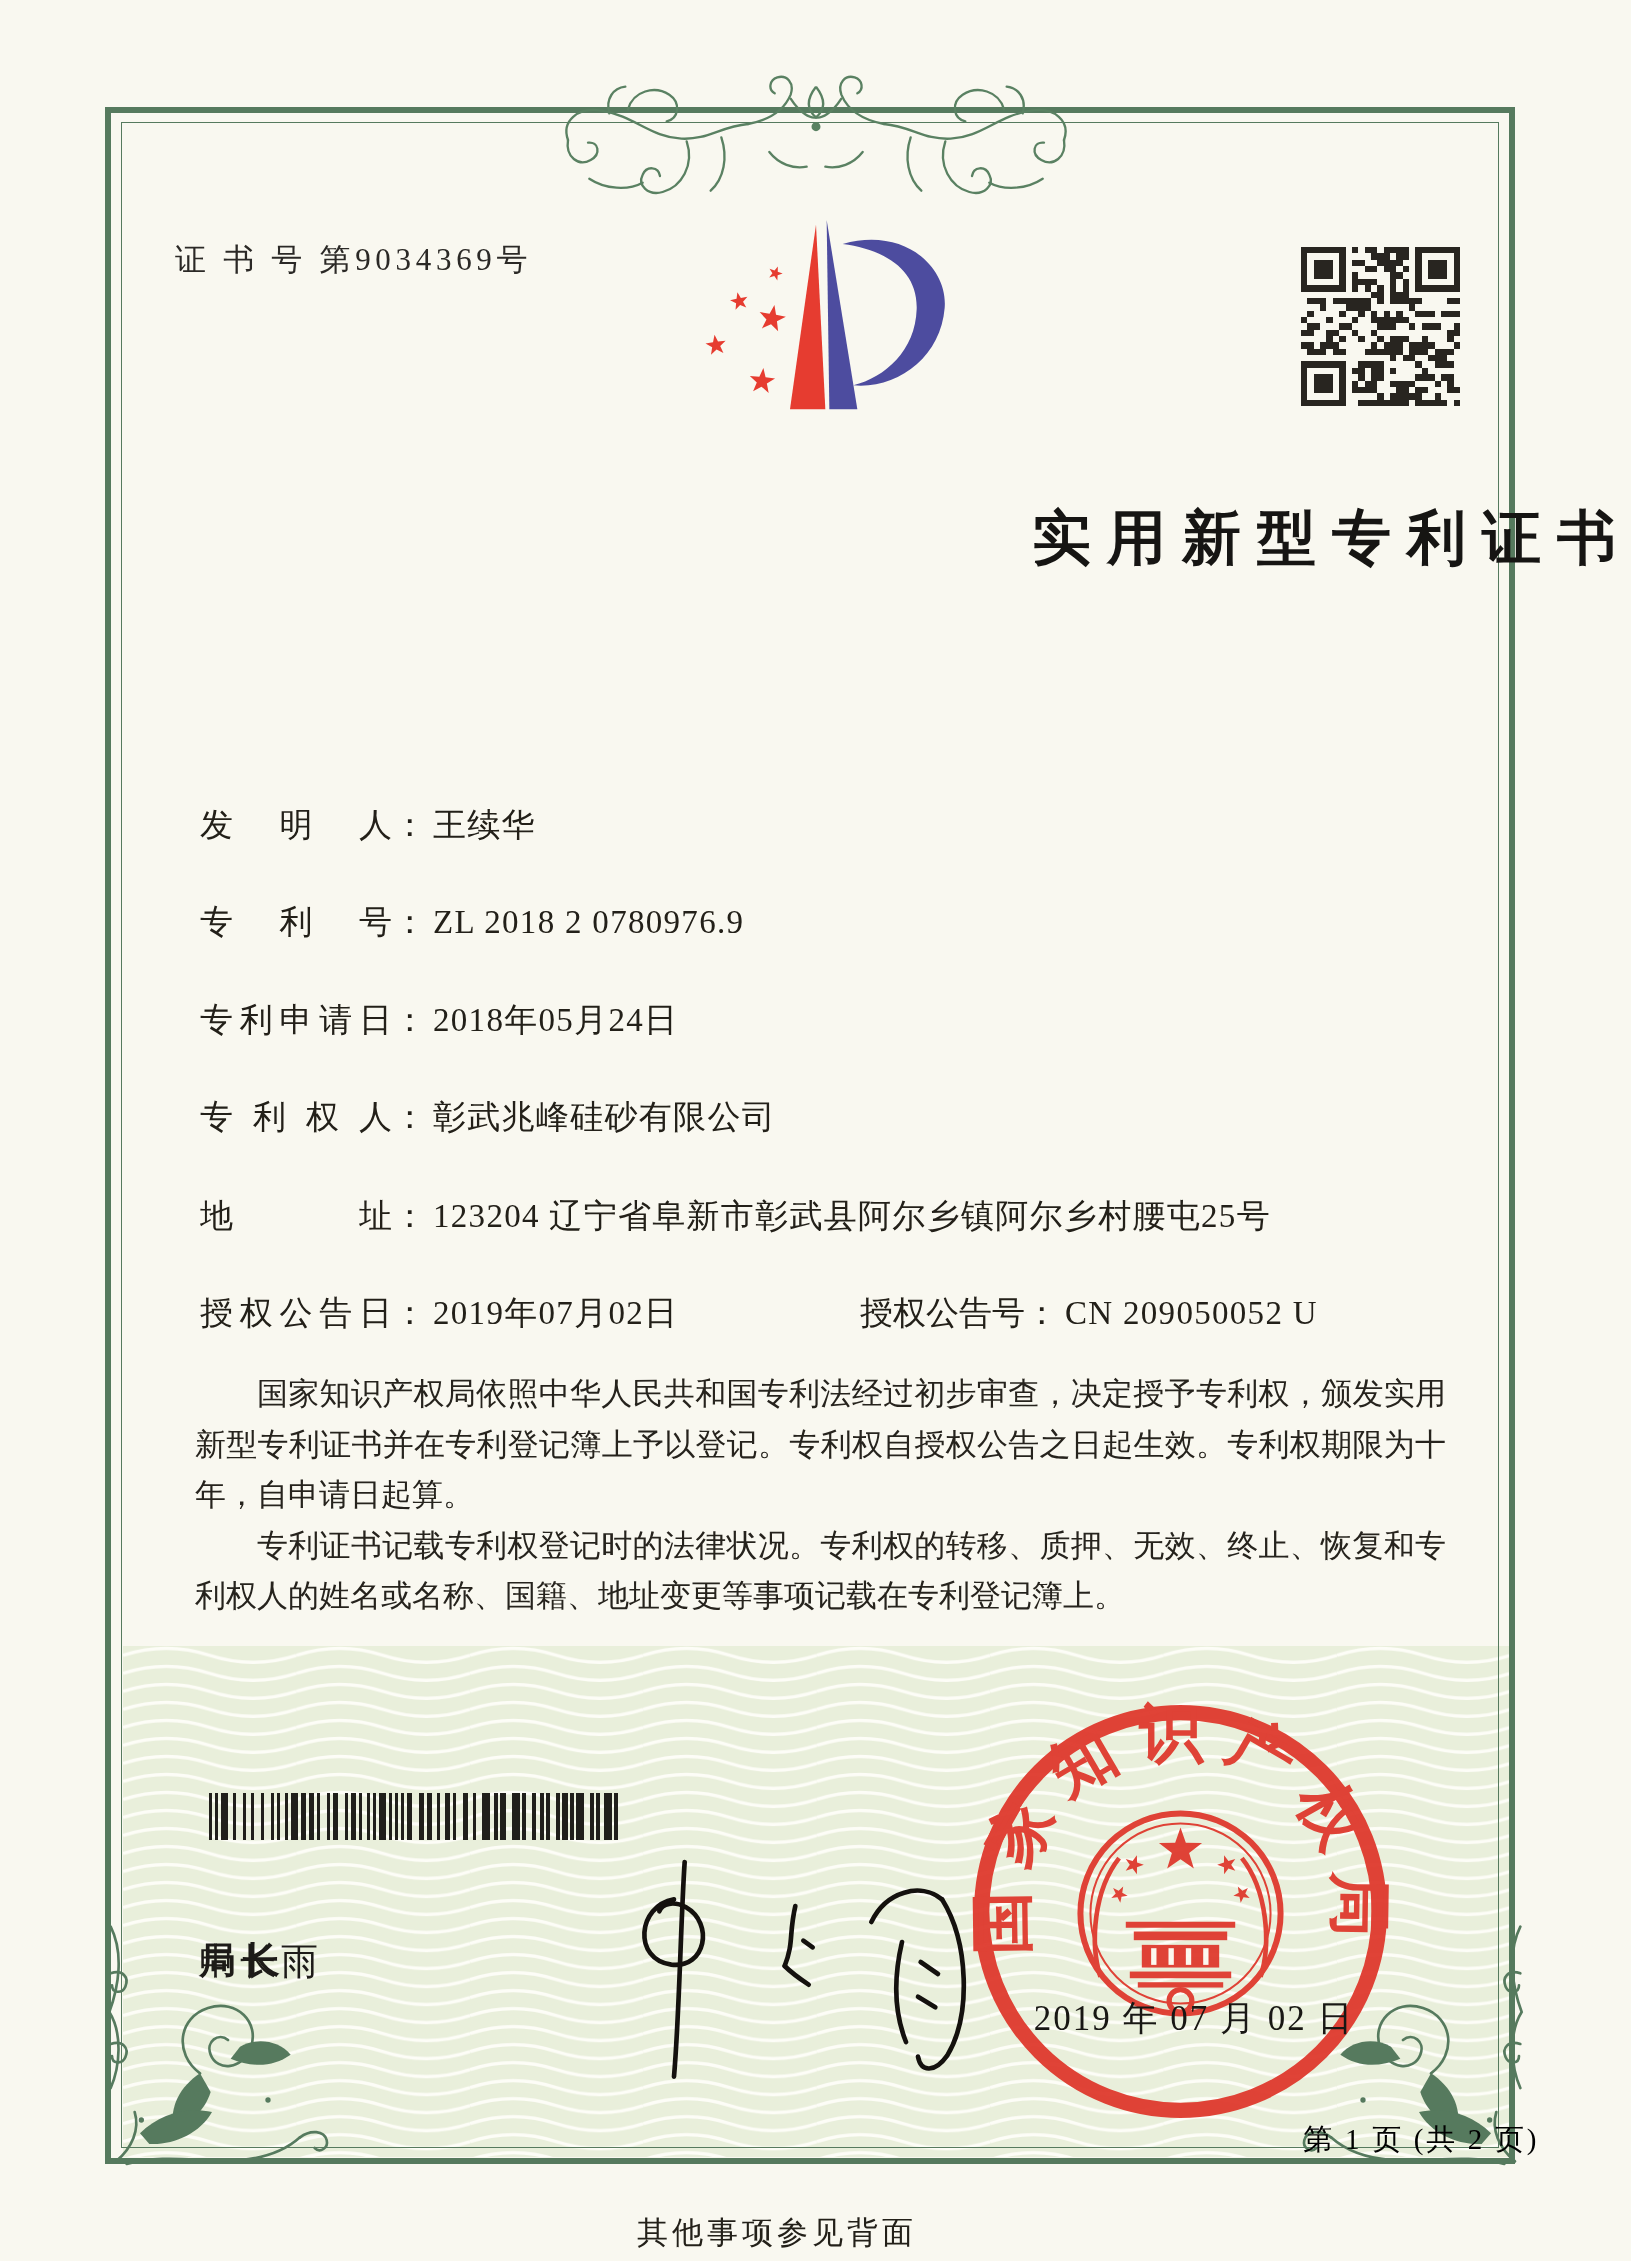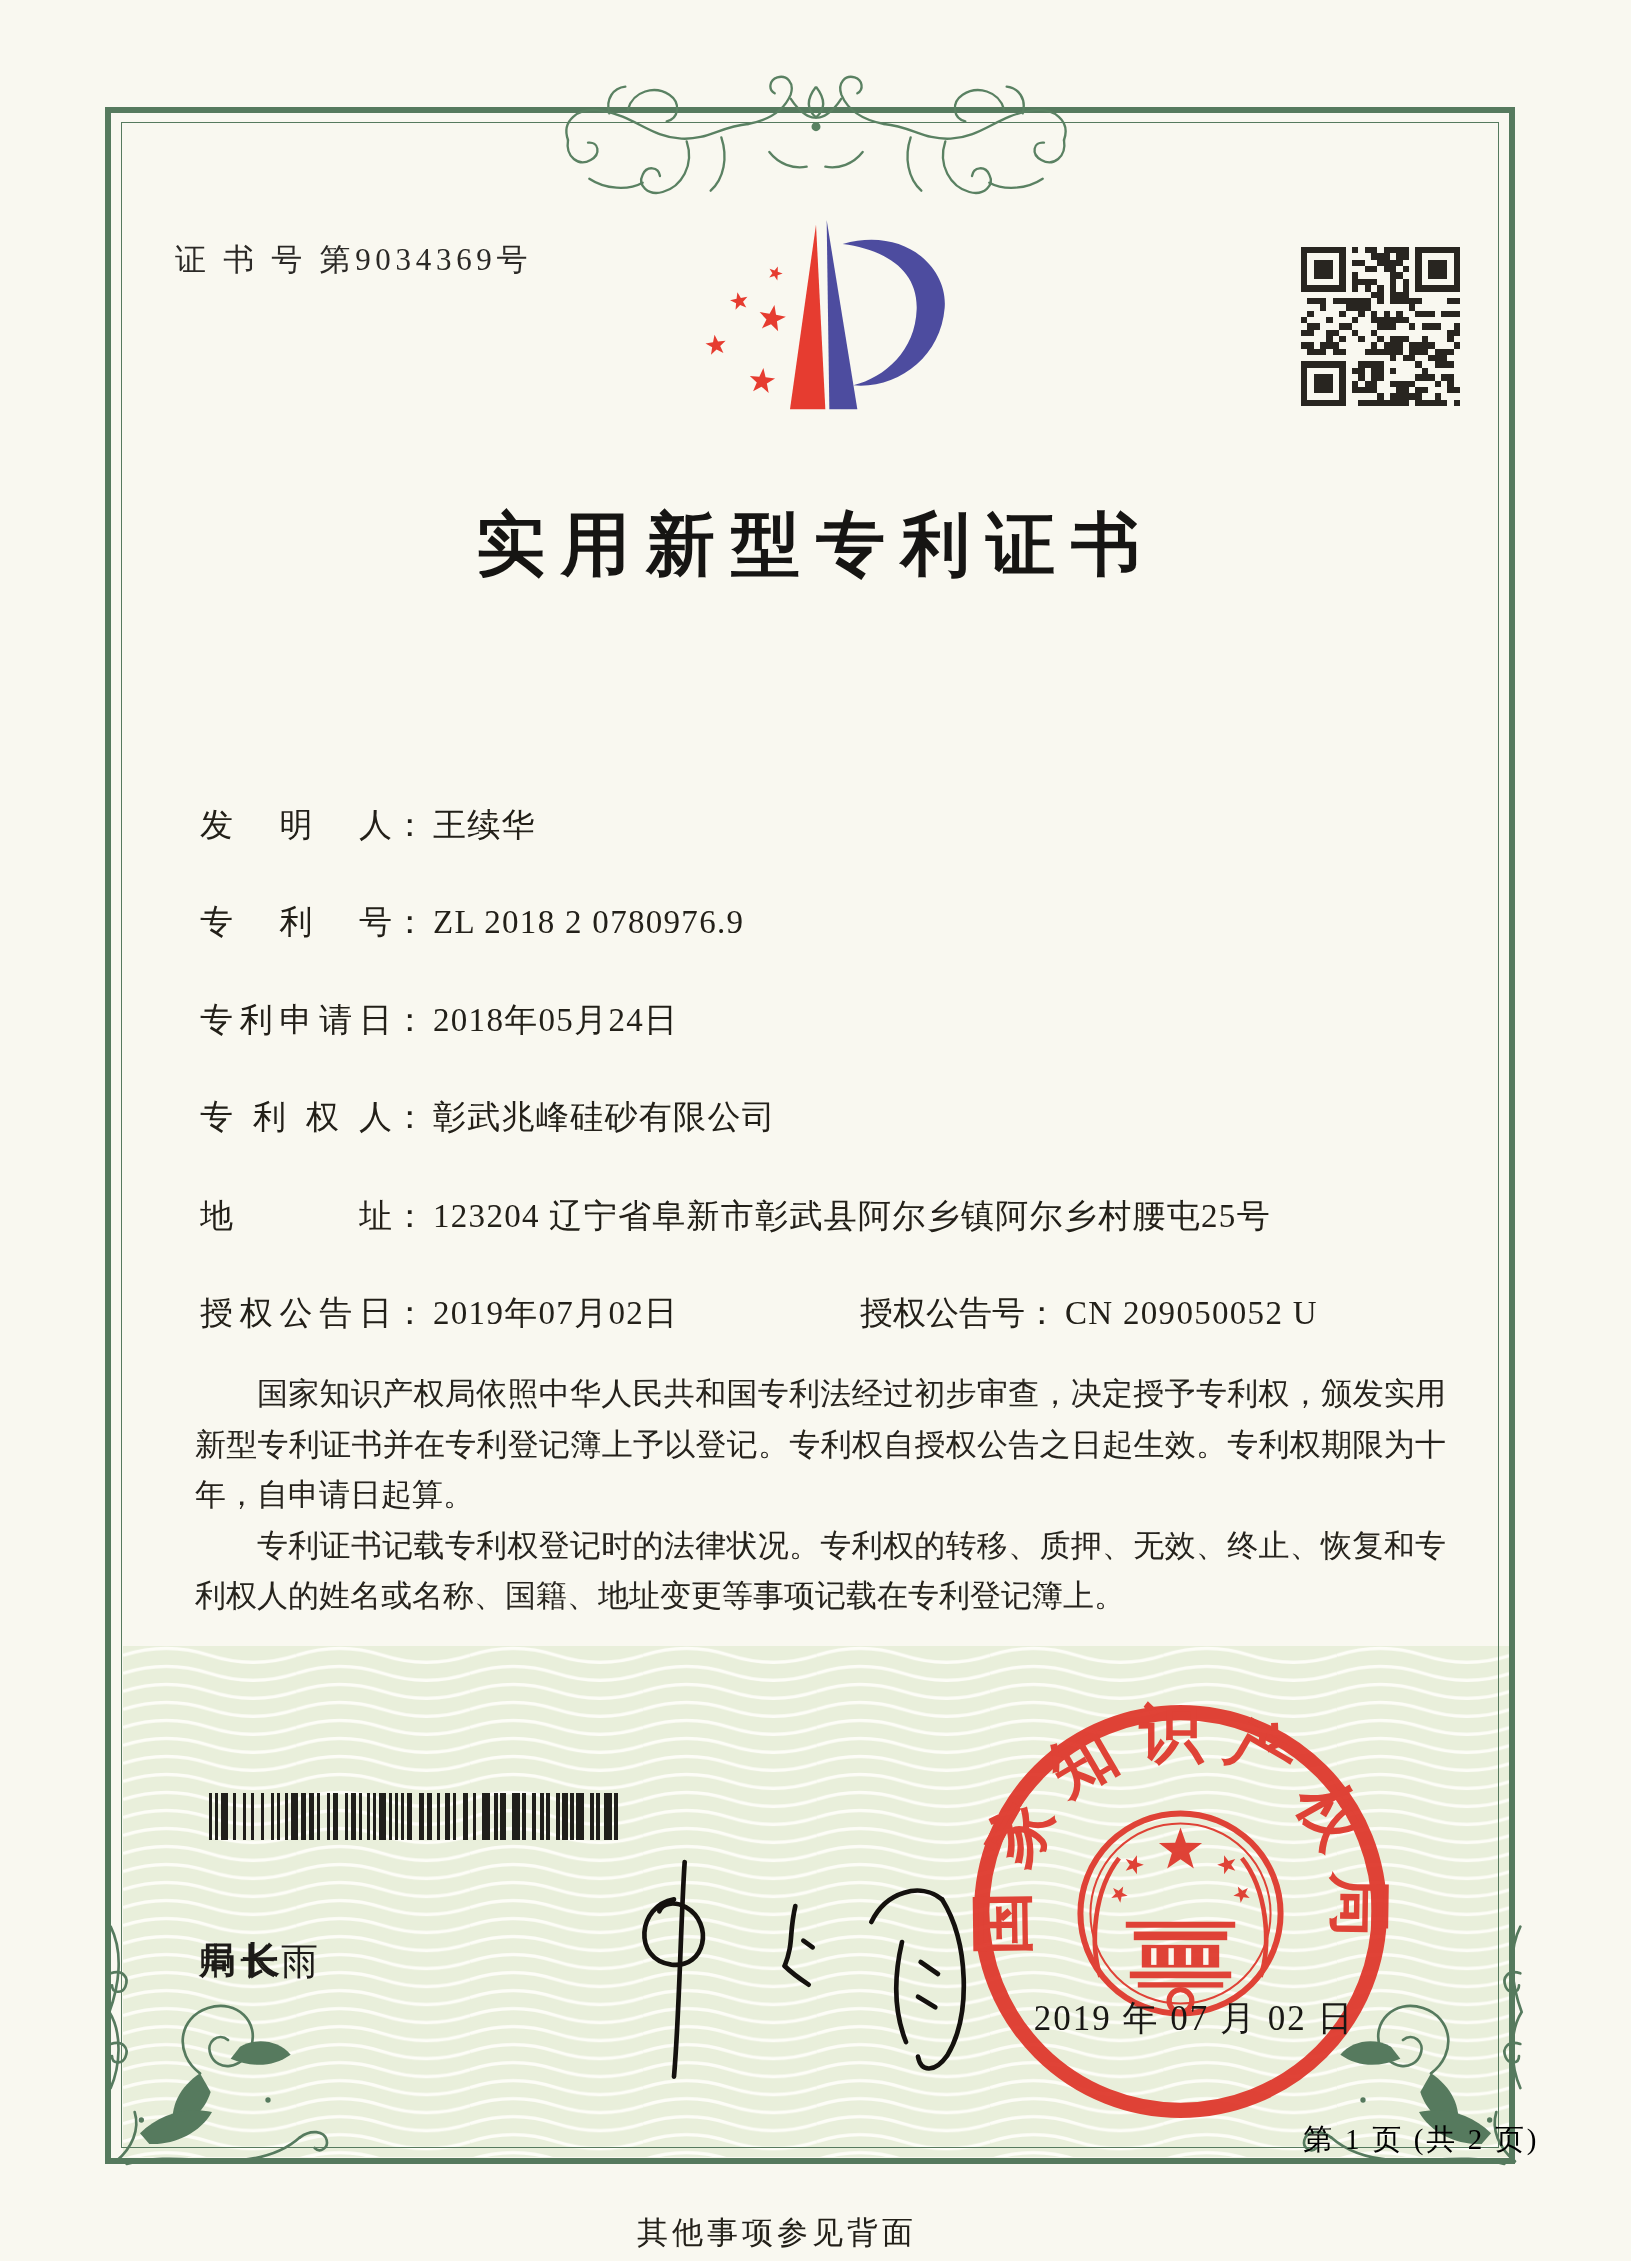--- a/index.html
+++ b/index.html
@@ -26,21 +26,21 @@
   
   .waves{position:absolute;left:123px;top:1646px;width:1386px;height:511px;}
 
   
   .cert-no{
     position:absolute;left:175px;top:239px;
     font-size:31px;letter-spacing:4.7px;color:#2b2926;
   }
   .title{
     position:absolute;left:0;top:499px;width:1632px;
-    text-align:center;font-size:69px;font-weight:bold;
+    text-align:right;font-size:59px;font-weight:bold;
     letter-spacing:16px;color:#161513;
   }
   .frow{position:absolute;left:200px;font-size:33px;white-space:nowrap;color:#232019;}
   .flabel{display:inline-block;width:192px;text-align:justify;text-align-last:justify;}
   .fcolon{display:inline-block;margin:0 6.7px 0 1.3px;}
   .fvalue{display:inline-block;letter-spacing:1.3px;}
   .grant2{position:absolute;left:660px;top:0;white-space:nowrap;}
   .grant2 .flabel{width:164px;}
 
   .paras{

